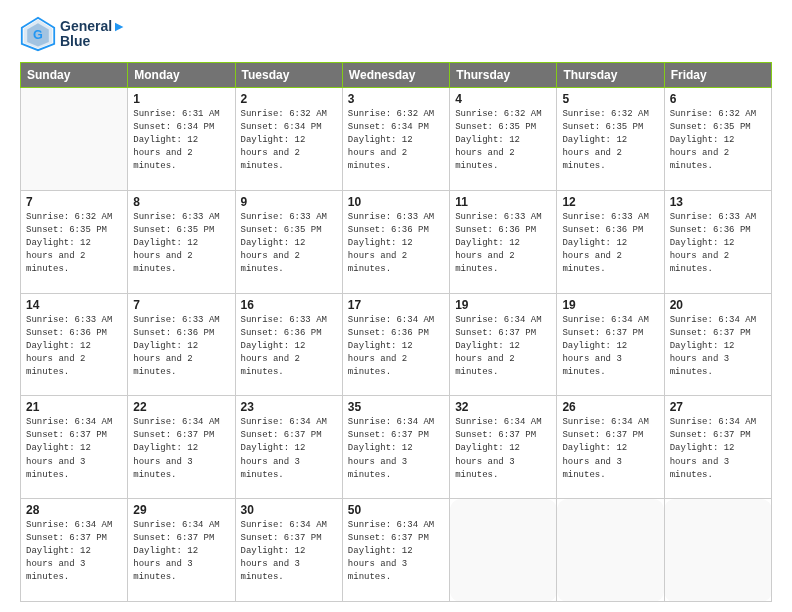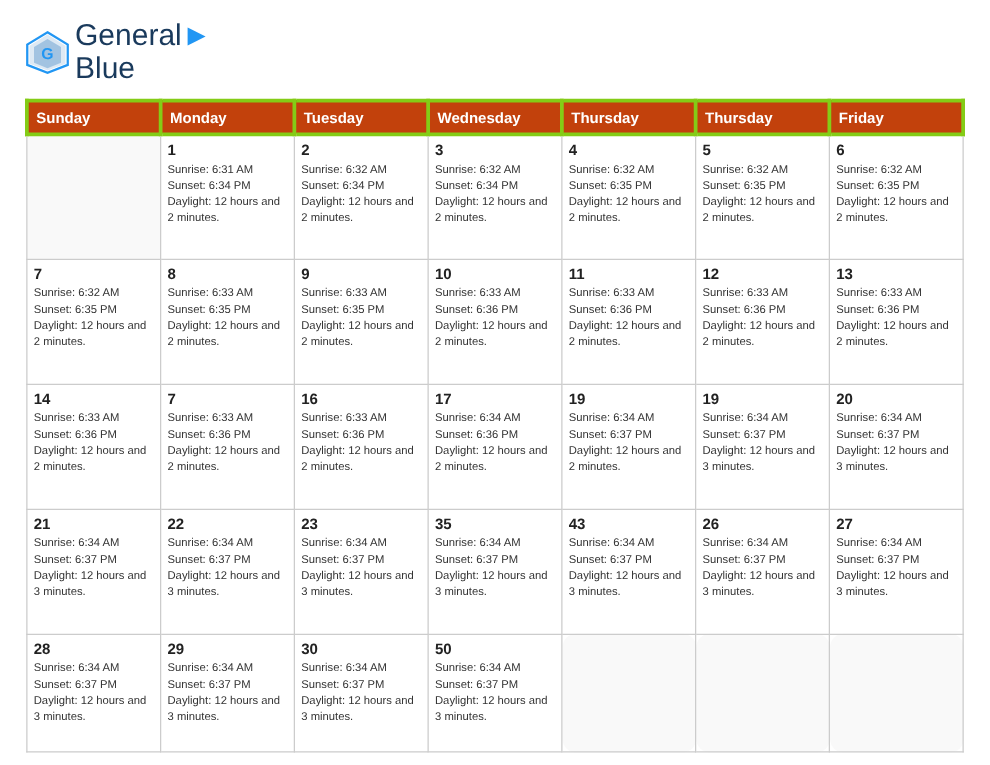--- a/index.html
+++ b/index.html
@@ -22,22 +22,22 @@
       justify-content: space-between;
       align-items: flex-start;
       margin-bottom: 10px;
     }
     .logo {
       display: flex;
       align-items: center;
       gap: 4px;
     }
     .logo-text {
-      font-size: 24px;
-      font-weight: normal;
+      font-size: 14px;
+      font-weight: bold;
       color: #1a3a5c;
       line-height: 1.1;
     }
     .logo-text span {
       color: #2196F3;
     }
     .logo-icon {
       width: 36px;
       height: 36px;
     }
@@ -54,27 +54,27 @@
       font-size: 15px;
       color: #1a3a5c;
     }
     .calendar {
       flex: 1;
       border-collapse: collapse;
       width: 100%;
       font-size: 10px;
     }
     .calendar th {
-      background-color: #c2410c;
+      background-color: #737373;
       color: #fff;
       text-align: left;
       padding: 5px 6px;
       font-size: 12px;
       font-weight: bold;
-      border: 3px solid #84cc16;
+      border: 1px solid #84cc16;
     }
     .calendar td {
       border: 1px solid #ccc;
       vertical-align: top;
       padding: 4px 5px;
       width: calc(100% / 7);
       height: 82px;
       background: #fff;
     }
     .calendar td.empty {
@@ -84,20 +84,21 @@
       font-size: 12px;
       font-weight: bold;
       color: #222;
       display: block;
       margin-bottom: 2px;
     }
     .day-info {
       font-size: 9px;
       color: #333;
       line-height: 1.45;
+      font-family: Liberation Mono, monospace;
     }
     .last-row td {
       height: 72px;
       border-radius: 11px;
     }
   </style>
 </head>
 <body>
 
 <div class="page">
@@ -231,21 +232,21 @@
           </td>
           <td>
             <span class="day-num">23</span>
             <div class="day-info">Sunrise: 6:34 AM<br>Sunset: 6:37 PM<br>Daylight: 12 hours and 3 minutes.</div>
           </td>
           <td>
             <span class="day-num">35</span>
             <div class="day-info">Sunrise: 6:34 AM<br>Sunset: 6:37 PM<br>Daylight: 12 hours and 3 minutes.</div>
           </td>
           <td>
-            <span class="day-num">43</span>
+            <span class="day-num">32</span>
             <div class="day-info">Sunrise: 6:34 AM<br>Sunset: 6:37 PM<br>Daylight: 12 hours and 3 minutes.</div>
           </td>
           <td>
             <span class="day-num">26</span>
             <div class="day-info">Sunrise: 6:34 AM<br>Sunset: 6:37 PM<br>Daylight: 12 hours and 3 minutes.</div>
           </td>
           <td>
             <span class="day-num">27</span>
             <div class="day-info">Sunrise: 6:34 AM<br>Sunset: 6:37 PM<br>Daylight: 12 hours and 3 minutes.</div>
           </td>

